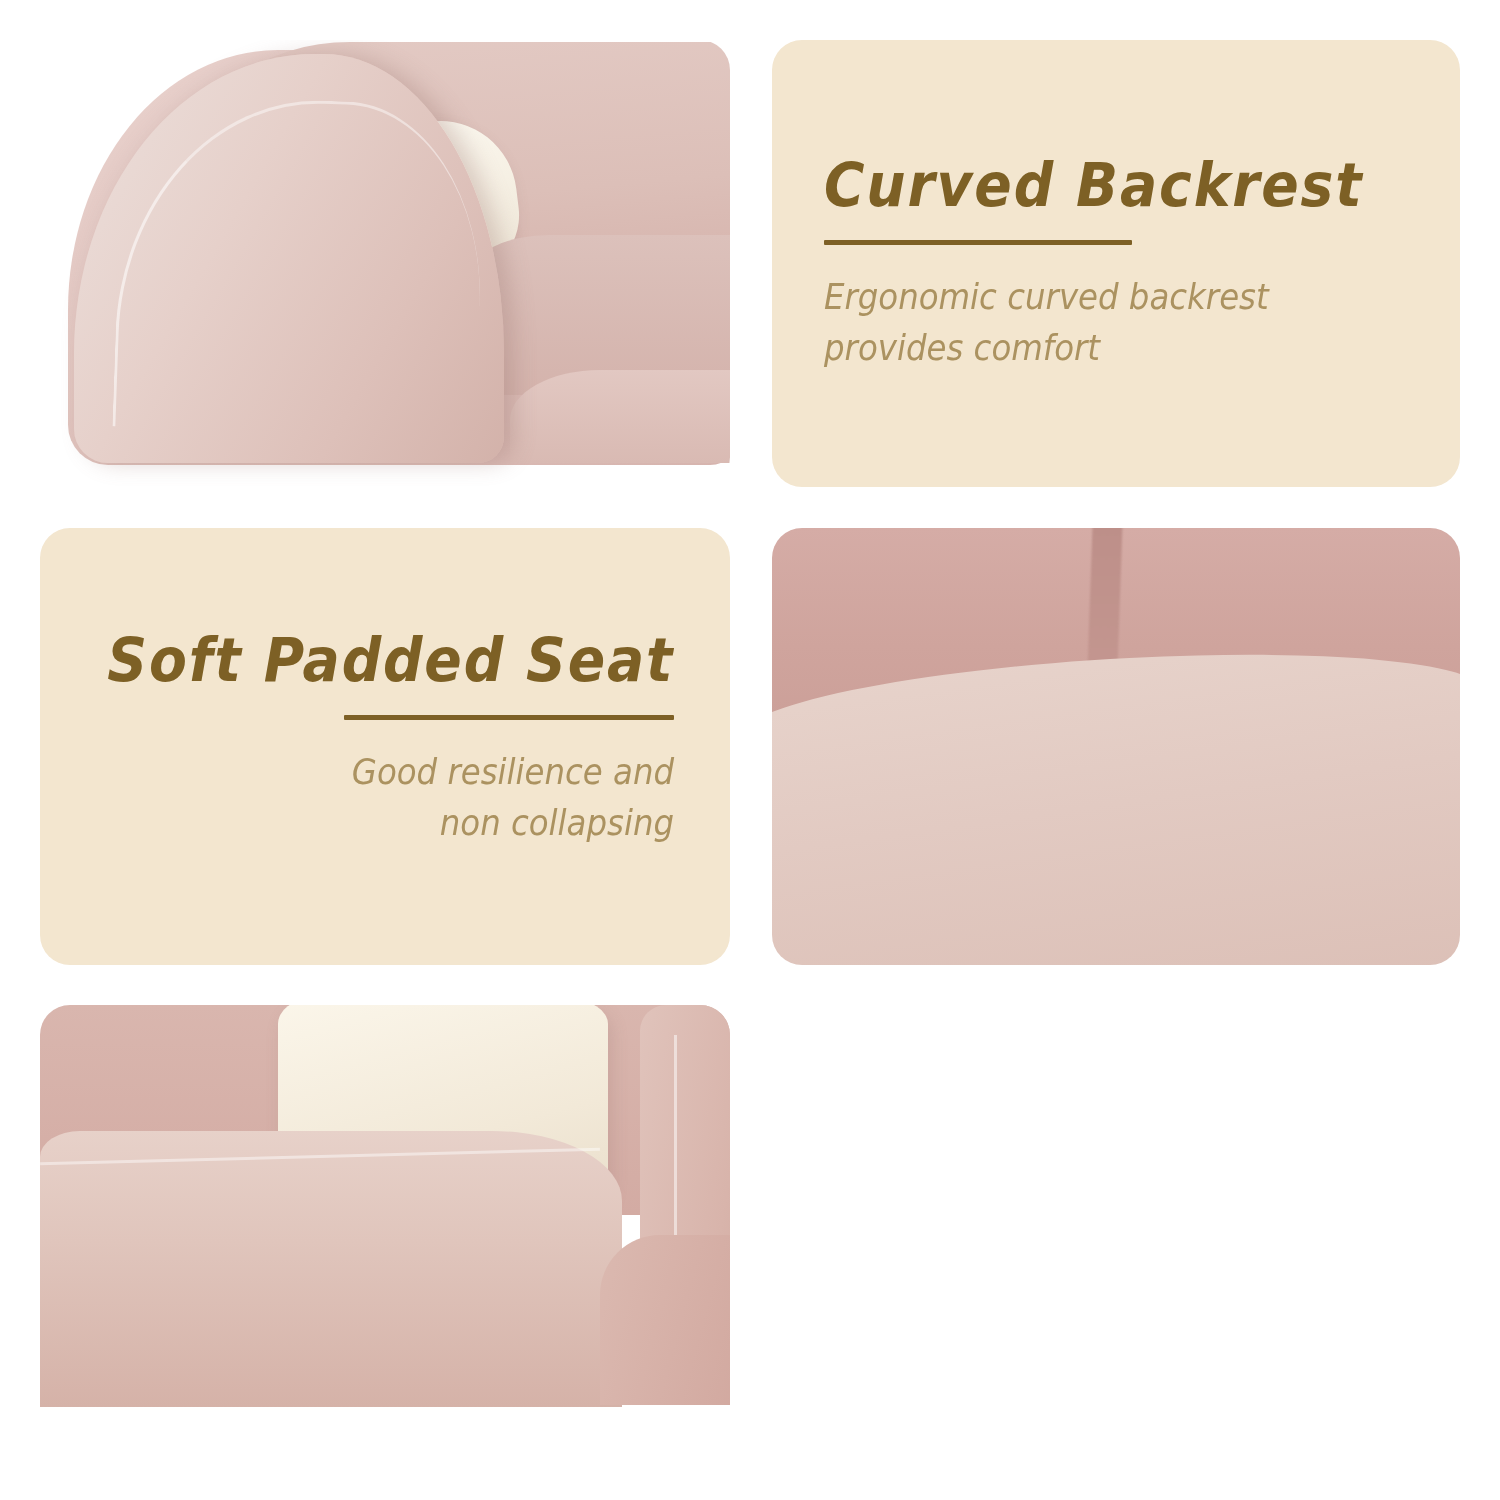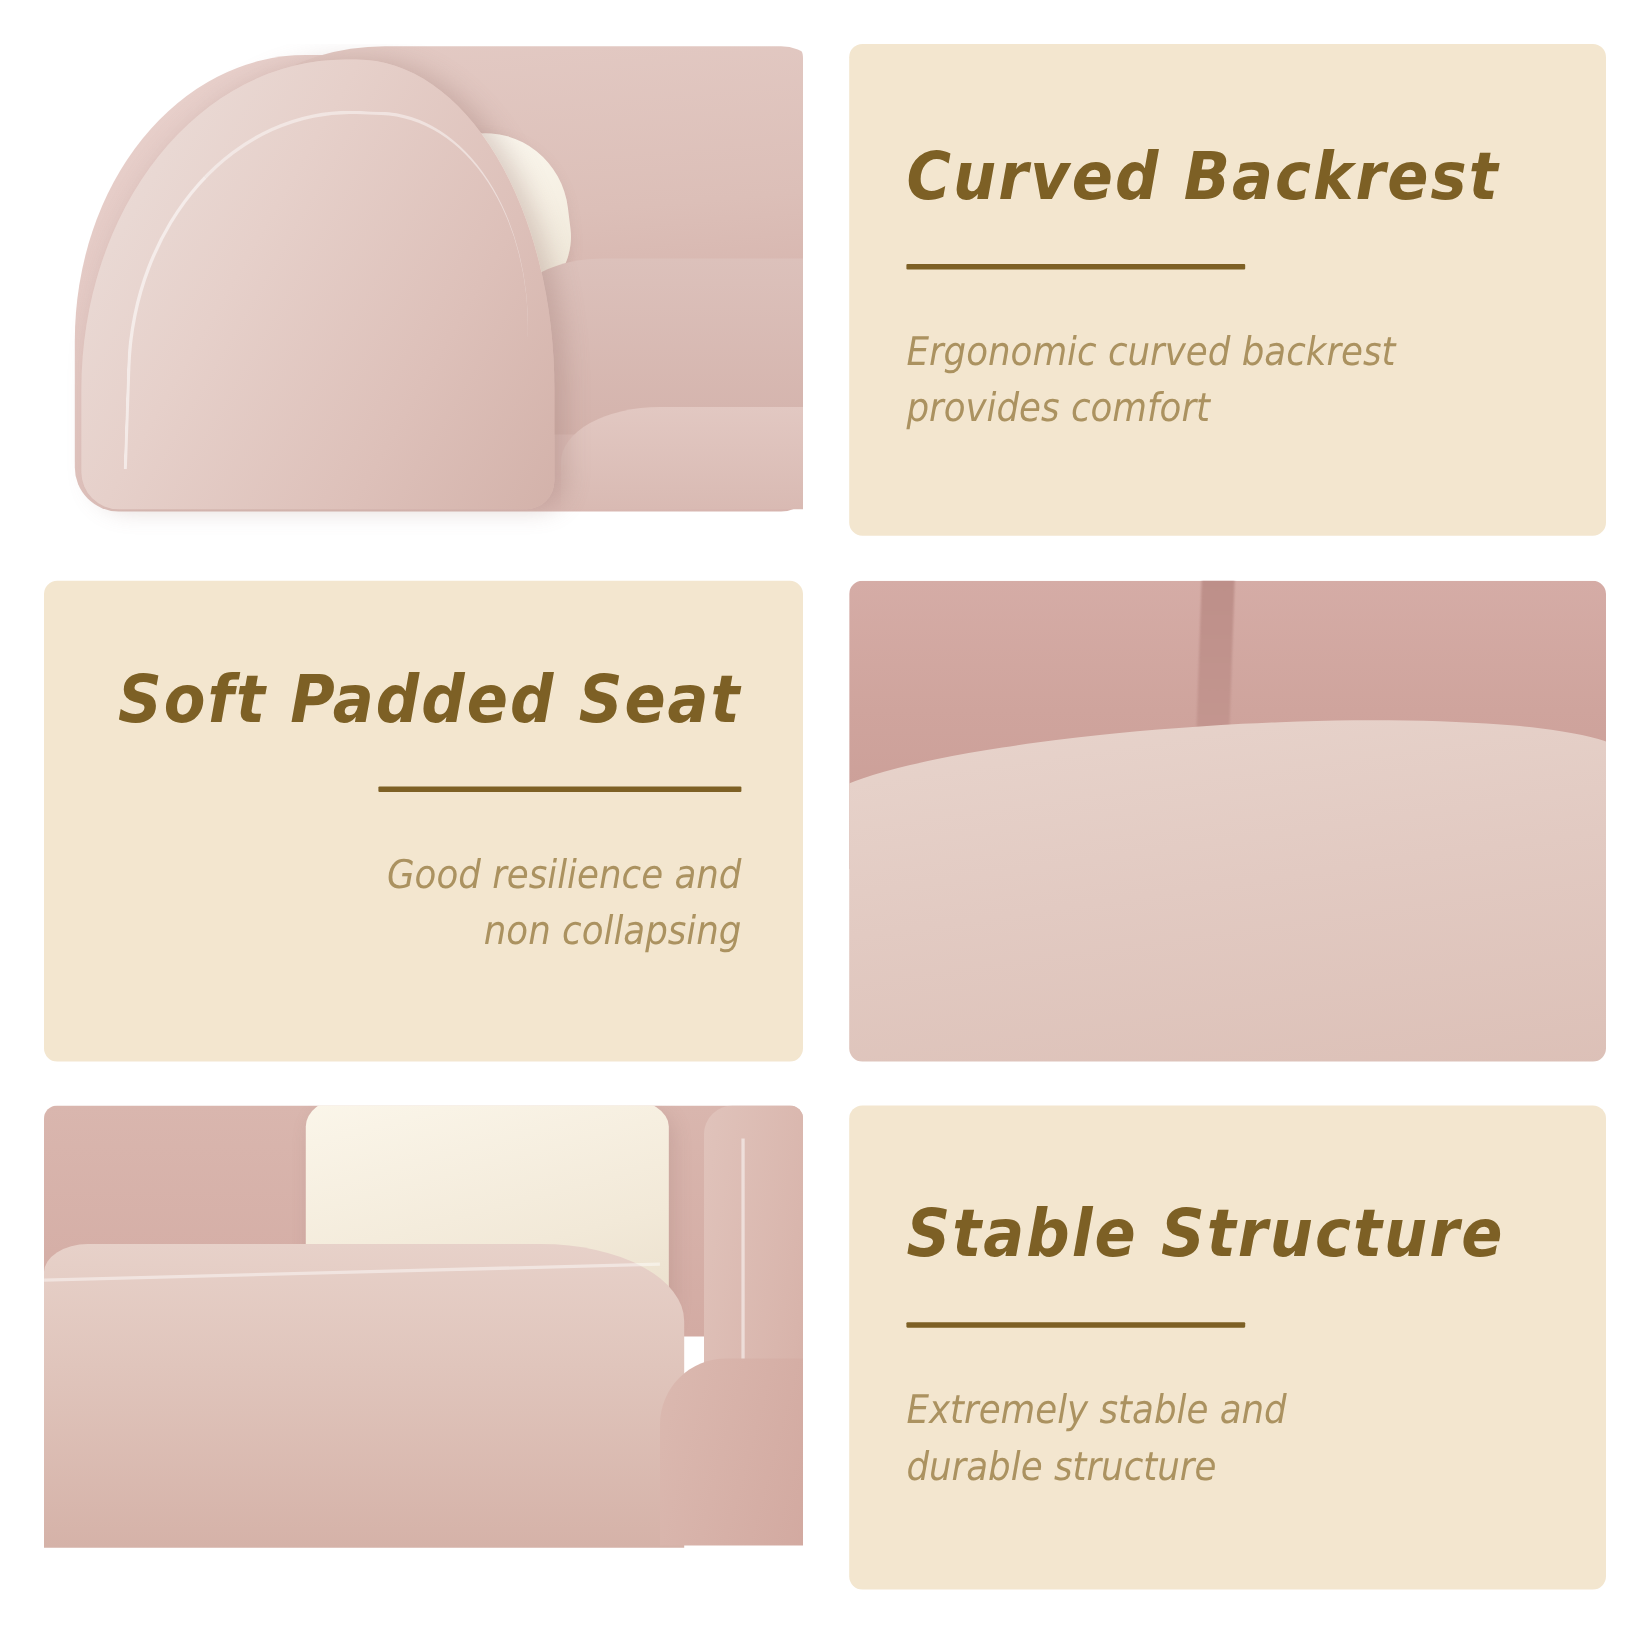--- a/index.html
+++ b/index.html
@@ -17,23 +17,22 @@
   .canvas {
     position: relative;
     width: 1500px;
     height: 1500px;
     background: #ffffff;
   }
 
   
   .panel {
     position: absolute;
-    border-radius: 12px;
+    border-radius: 30px;
     overflow: hidden;
-    gap: 24px;
   }
   .panel.text {
     background: #f3e6cf;
     box-sizing: border-box;
     display: flex;
     flex-direction: column;
     justify-content: center;
   }
   .panel.photo {
     background: #ffffff;
@@ -243,22 +242,14 @@
       <div class="pc-back boucle"></div>
       <div class="pc-pillow"></div>
       <div class="pc-armright boucle"></div>
       <div class="pc-armseam"></div>
       <div class="pc-seat boucle"></div>
       <div class="pc-seatedge boucle"></div>
       <div class="pc-seam"></div>
     </div>
   </div>
 
-  <div class="panel text pad-left" style="left:772px; top:1005px; width:688px; height:440px;">
-    <div class="feature-title">Stable  Structure</div>
-    <div class="rule" style="width:308px;"></div>
-    <div class="feature-desc">
-      <div>Extremely stable and</div>
-      <div>durable structure</div>
-    </div>
-  </div>
 
 </div>
 
 </body></html>

